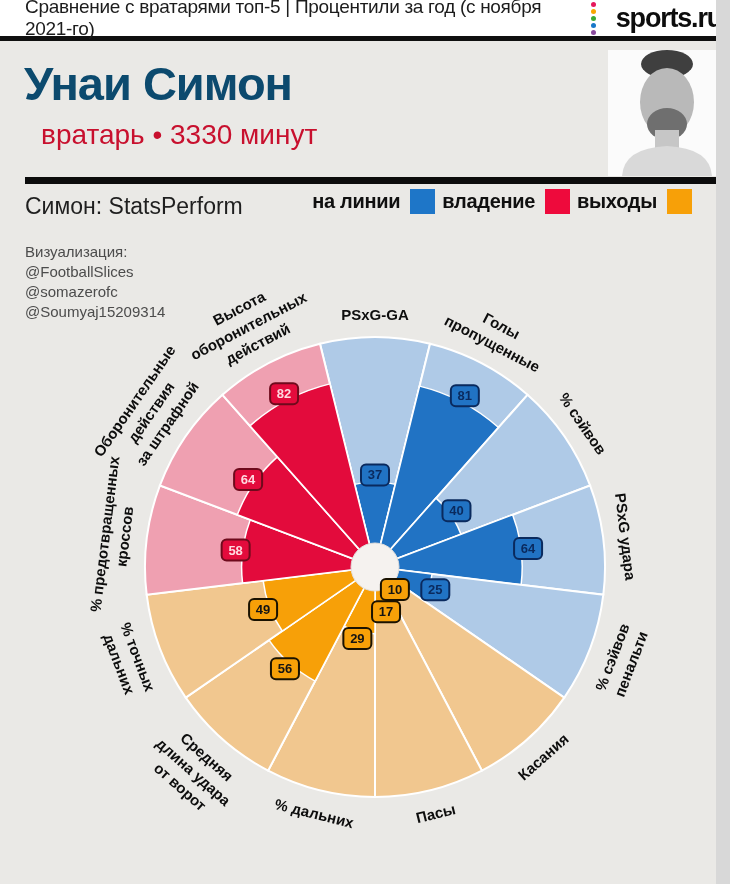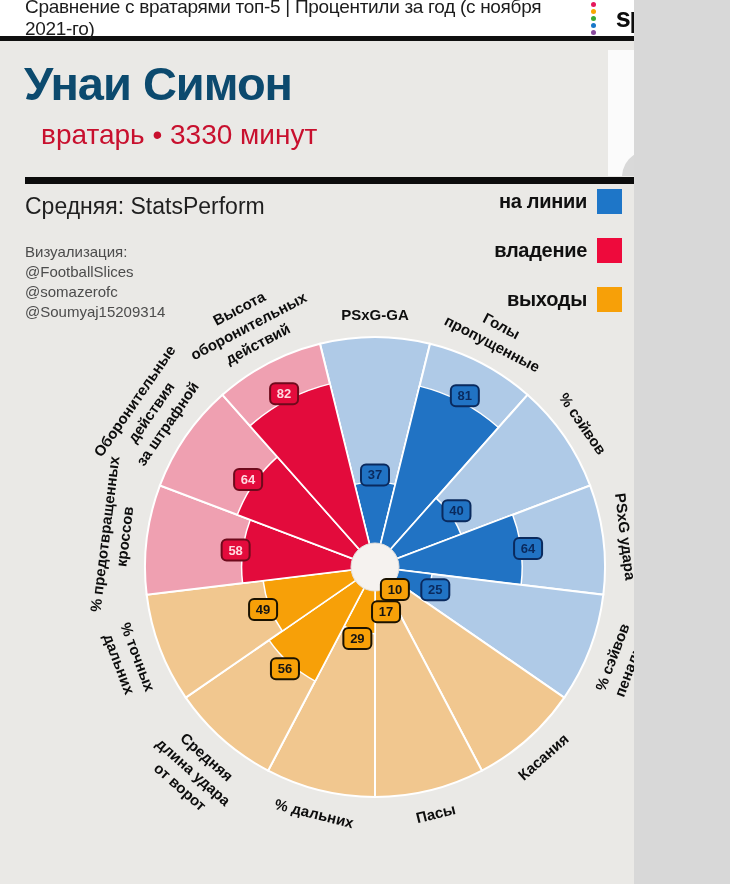--- a/index.html
+++ b/index.html
@@ -1,33 +1,33 @@
 <!DOCTYPE html>
 <html><head>
 <meta charset="utf-8">
 <style>
   html,body{margin:0;padding:0;background:#d8d8d8;}
-  .page{position:relative;width:634px;height:884px;background:#EAE9E6;overflow:hidden;
+  .page{position:relative;width:716px;height:884px;background:#EAE9E6;overflow:hidden;
         font-family:"Liberation Sans",sans-serif;}
   .header{position:absolute;top:0;left:0;width:730px;height:41px;background:#ffffff;
           border-bottom:5px solid #101010;display:flex;align-items:center;
           justify-content:space-between;padding:0 8px 0 25px;box-sizing:border-box;}
   .header-title{font-size:19px;color:#1c1c1c;letter-spacing:-0.3px;}
   .logo{display:flex;align-items:center;gap:20px;cursor:pointer;}
   .logo-dots{display:flex;flex-direction:column;gap:2px;}
   .logo-dot{width:5px;height:5px;border-radius:50%;}
   .logo-text{font-size:27px;font-weight:800;color:#0d0d0d;letter-spacing:-1.2px;}
   .player-name{position:absolute;left:24px;top:56px;font-size:47px;font-weight:800;
                color:#0c4a6e;letter-spacing:-1px;}
   .player-meta{position:absolute;left:25px;top:119px;font-size:28px;font-weight:500;color:#C8102E;margin-left:16px;}
   .photo{position:absolute;left:608px;top:50px;width:118px;height:126px;background:#fbfbfb;}
   .divider{position:absolute;left:25px;top:177px;width:696px;height:7px;background:#0c0c0c;}
   .source{position:absolute;left:25px;top:193px;font-size:23px;color:#1f1f1f;}
   .credits{position:absolute;left:25px;top:242px;font-size:15px;color:#4c4c4c;line-height:20px;}
-  .legend{position:absolute;right:12px;top:189px;display:flex;flex-direction:column;gap:24px;}
+  .legend{position:absolute;right:24px;top:189px;display:flex;flex-direction:row;gap:7px;}
   .legend-row{display:flex;align-items:center;justify-content:flex-end;gap:10px;}
   .legend-label{font-size:20px;font-weight:800;color:#101010;letter-spacing:-0.3px;}
   .legend-swatch{width:25px;height:25px;}
   #chart{position:absolute;left:0;top:0;}
   .sector-label{font-size:15px;font-weight:bold;fill:#0d0d0d;}
   .badge-text{font-size:13px;font-weight:bold;}
 </style>
 </head>
 <body>
 
@@ -56,21 +56,21 @@
       <ellipse cx="59" cy="14" rx="26" ry="14" fill="#3f3f3f"></ellipse>
       <ellipse cx="59" cy="52" rx="27" ry="34" fill="#b9b9b9"></ellipse>
       <ellipse cx="59" cy="74" rx="20" ry="16" fill="#6f6f6f"></ellipse>
       <rect x="47" y="80" width="24" height="22" fill="#c6c6c6"></rect>
       <path d="M14 126 Q16 98 59 96 Q102 98 104 126 Z" fill="#d9d9d9"></path>
     </svg>
   </div>
 
   <div class="divider"></div>
 
-  <div class="source">Средняя: StatsPerform</div>
+  <div class="source">Симон: StatsPerform</div>
 
   <div class="credits">
     <div>Визуализация:</div>
     <div>@FootballSlices</div>
     <div>@somazerofc</div>
     <div>@Soumyaj15209314</div>
   </div>
 
   <div class="legend">
     <div class="legend-row">

